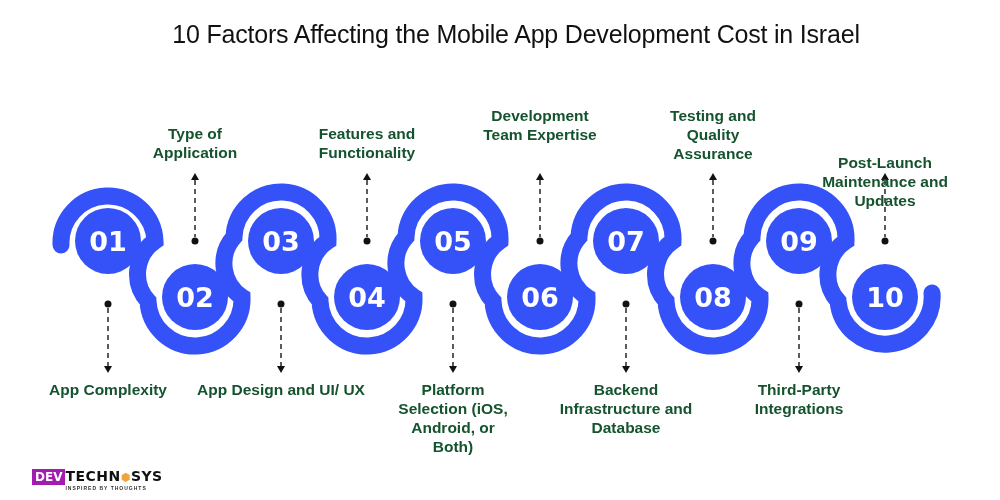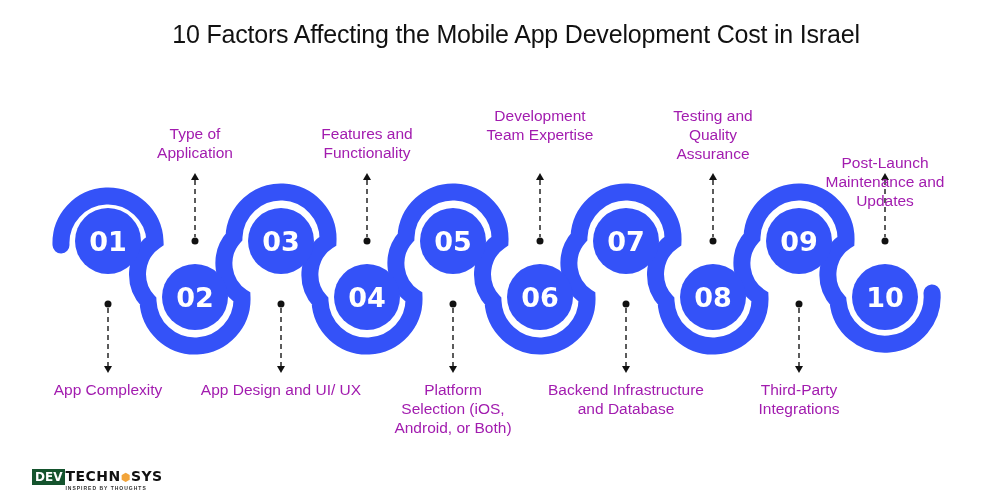--- a/index.html
+++ b/index.html
@@ -1,22 +1,22 @@
 <!DOCTYPE html>
 <html><head>
 <meta charset="utf-8">
 <style>
   html, body { margin:0; padding:0; background:#ffffff; }
   body { width:1000px; height:500px; position:relative; overflow:hidden; font-family:"Liberation Sans", sans-serif; color:#111; }
   .title { position:absolute; left:0; top:20px; width:1000px; text-align:center; font-size:25px; font-weight:400; letter-spacing:-0.2px; color:#111;margin-left:16px; }
   svg.wave { position:absolute; left:0; top:0; }
-  .label { position:absolute; width:170px; text-align:center; font-weight:400; font-size:15.5px; line-height:19px; color:#a21caf; }
+  .label { position:absolute; width:170px; text-align:center; font-weight:700; font-size:15.5px; line-height:19px; color:#14532d; }
   .num { font-family:"DejaVu Sans", sans-serif; font-weight:700; font-size:27px; fill:#ffffff; }
   .logo { position:absolute; left:32px; top:469px; height:20px; display:flex; align-items:flex-start; }
-  .logo .dev { background:#14532d; color:#fff; font-weight:700; font-size:12px; padding:1px 3px; line-height:14px; font-family:"DejaVu Sans", sans-serif; }
+  .logo .dev { background:#a21caf; color:#fff; font-weight:700; font-size:12px; padding:1px 3px; line-height:14px; font-family:"DejaVu Sans", sans-serif; }
   .logo .brand { margin-left:0; display:flex; flex-direction:column; }
   .logo .tech { font-weight:700; font-size:14px; line-height:14px; letter-spacing:0.5px; font-family:"DejaVu Sans", sans-serif; }
   .logo .hex { color:#f2a43a; font-size:11px; }
   .logo .tag { font-size:5px; letter-spacing:1px; line-height:6px; color:#333; font-weight:700; }
 </style>
 </head>
 <body>
 
 <div class="title">10 Factors Affecting the Mobile App Development Cost in Israel</div>
 

